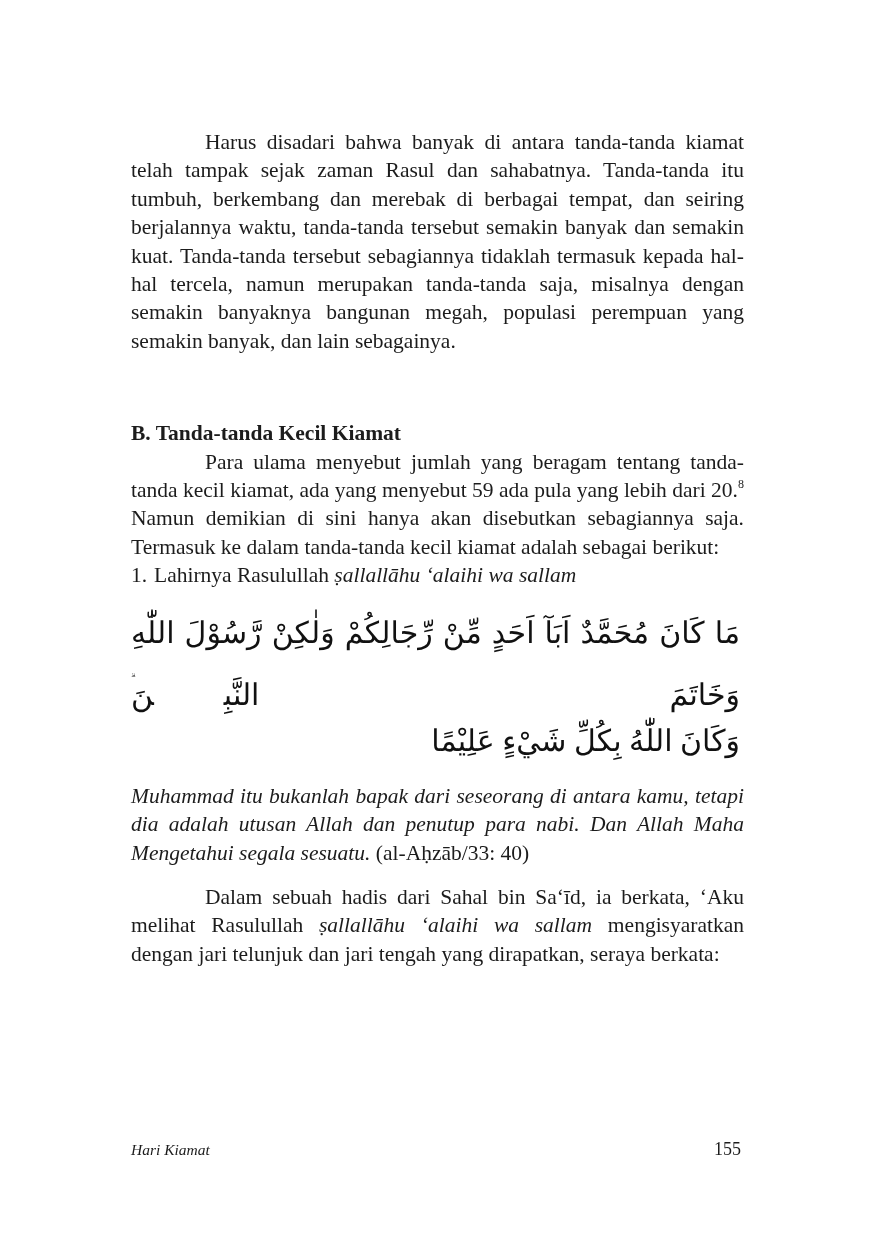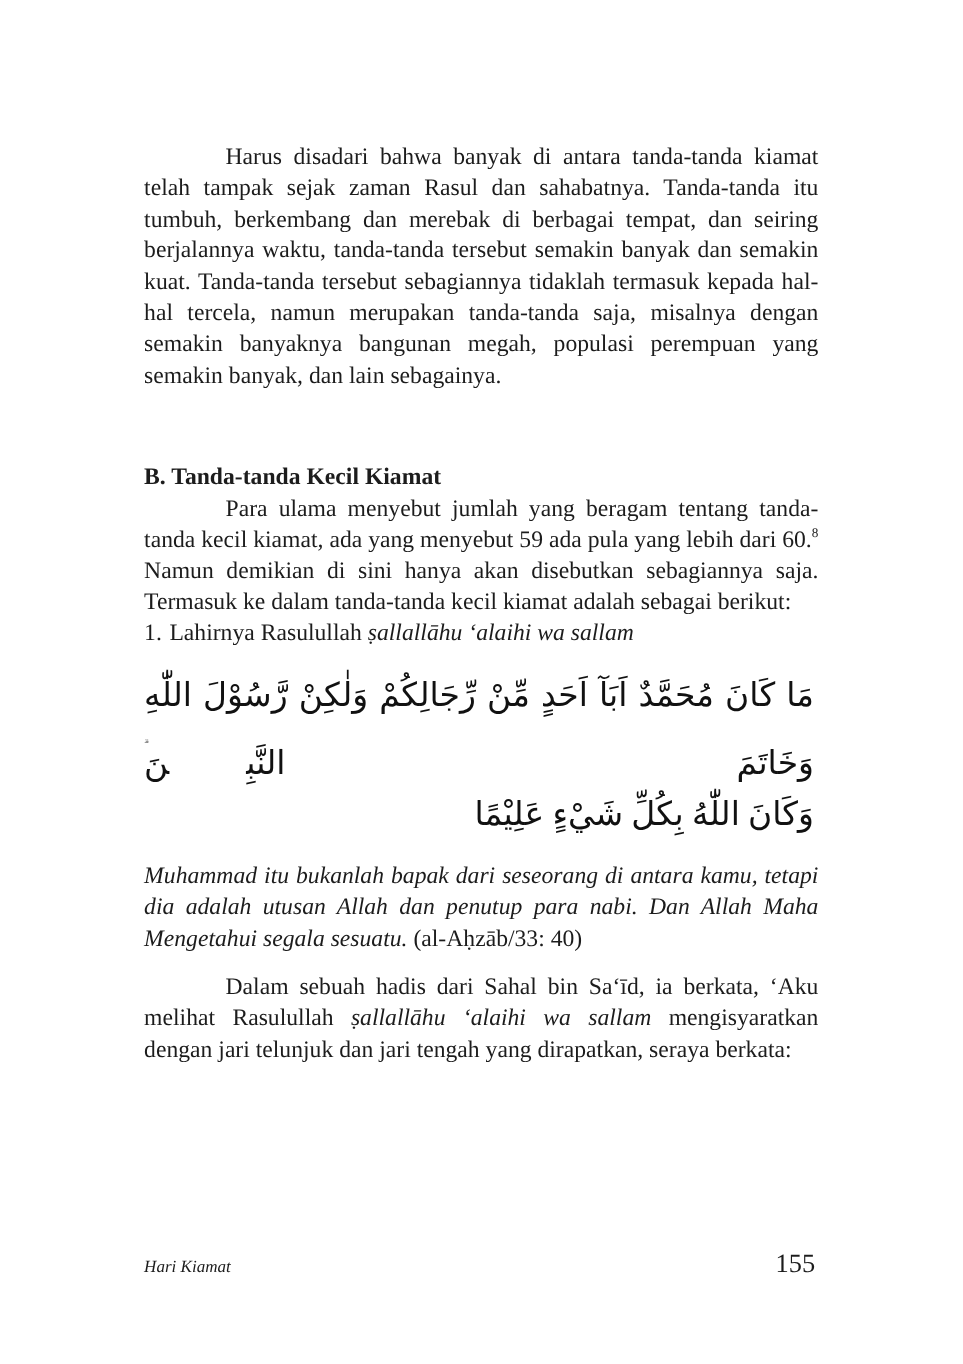--- a/index.html
+++ b/index.html
@@ -66,34 +66,34 @@
     left: 131px;
     top: 1139px;
     width: 610px;
     font-size: 16px;
     line-height: 20px;
     display: flex;
     justify-content: space-between;
     align-items: baseline;
   }
   .footer .title { font-style: italic; font-size: 15.5px; font-family: Liberation Serif, serif; }
-  .footer .page-num { font-size: 24px; }
+  .footer .page-num { font-size: 18px; }
 </style>
 </head>
 <body>
 
 <div class="page">
 
   <p class="p indent">Harus disadari bahwa banyak di antara tanda-tanda kiamat telah tampak sejak zaman Rasul dan sahabatnya. Tanda-tanda itu tumbuh, berkembang dan merebak di berbagai tem­pat, dan seiring berjalannya waktu, tanda-tanda tersebut sema­kin banyak dan semakin kuat. Tanda-tanda tersebut sebagian­nya tidaklah termasuk kepada hal-hal tercela, namun meru­pakan tanda-tanda saja, misalnya dengan semakin banyaknya bangunan megah, populasi perempuan yang semakin banyak, dan lain sebagainya.</p>
 
   <div class="gap-after-p1"></div>
 
   <h2 class="heading">B. Tanda-tanda Kecil Kiamat</h2>
 
-  <p class="p indent"><span>Para ulama menyebut jumlah yang beragam tentang tanda-tanda kecil kiamat, ada yang menyebut 59 ada pula yang lebih dari 60.</span><sup class="fn">8</sup><span> Namun demikian di sini hanya akan disebutkan sebagiannya saja. Termasuk ke dalam tanda-tanda kecil kiamat adalah sebagai berikut:</span></p>
+  <p class="p indent"><span>Para ulama menyebut jumlah yang beragam tentang tanda-tanda kecil kiamat, ada yang menyebut 59 ada pula yang lebih dari 20.</span><sup class="fn">8</sup><span> Namun demikian di sini hanya akan disebutkan sebagiannya saja. Termasuk ke dalam tanda-tanda kecil kiamat adalah sebagai berikut:</span></p>
 
   <div class="list-item"><span class="num">1.</span><span>Lahirnya Rasulullah </span><i>ṣallallāhu ‘alaihi wa sallam</i></div>
 
 
   <div class="arabic">
     <span class="line1"><span>مَا كَانَ مُحَمَّدٌ اَبَآ اَحَدٍ مِّنْ رِّجَالِكُمْ وَلٰكِنْ رَّسُوْلَ اللّٰهِ وَخَاتَمَ النَّبِيّٖنَ</span><span class="pause-mark">ۗ</span></span>
     <span class="line2">وَكَانَ اللّٰهُ بِكُلِّ شَيْءٍ عَلِيْمًا</span>
   </div>
 
   <p class="translation"><i>Muhammad itu bukanlah bapak dari seseorang di antara kamu, tetapi dia adalah utusan Allah dan penutup para nabi. Dan Allah Maha Mengetahui segala sesuatu.</i><span> (al-Aḥzāb/33: 40)</span></p>

